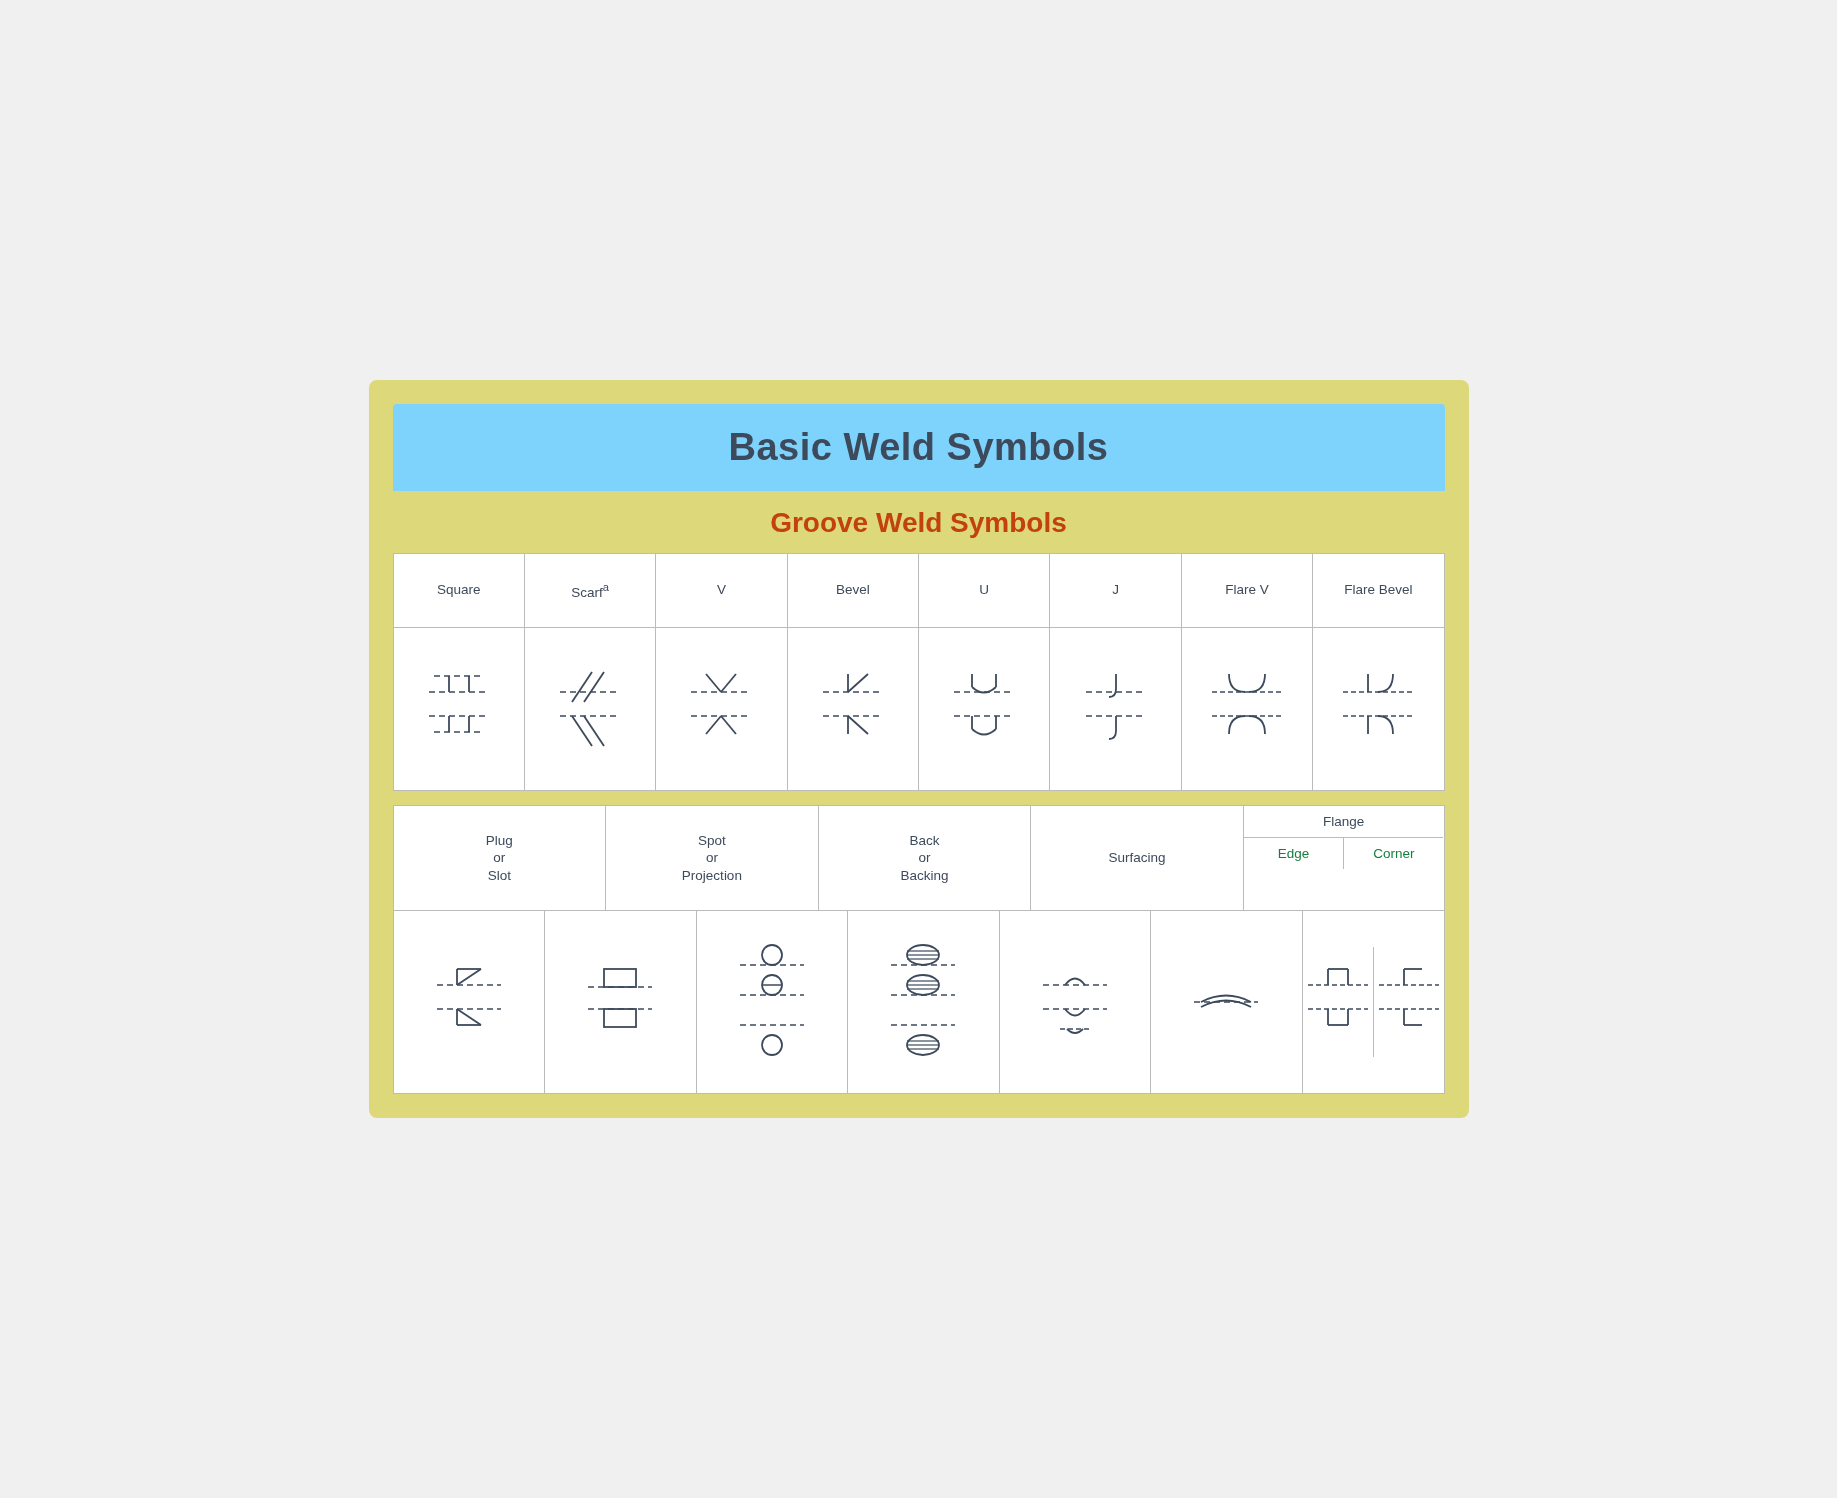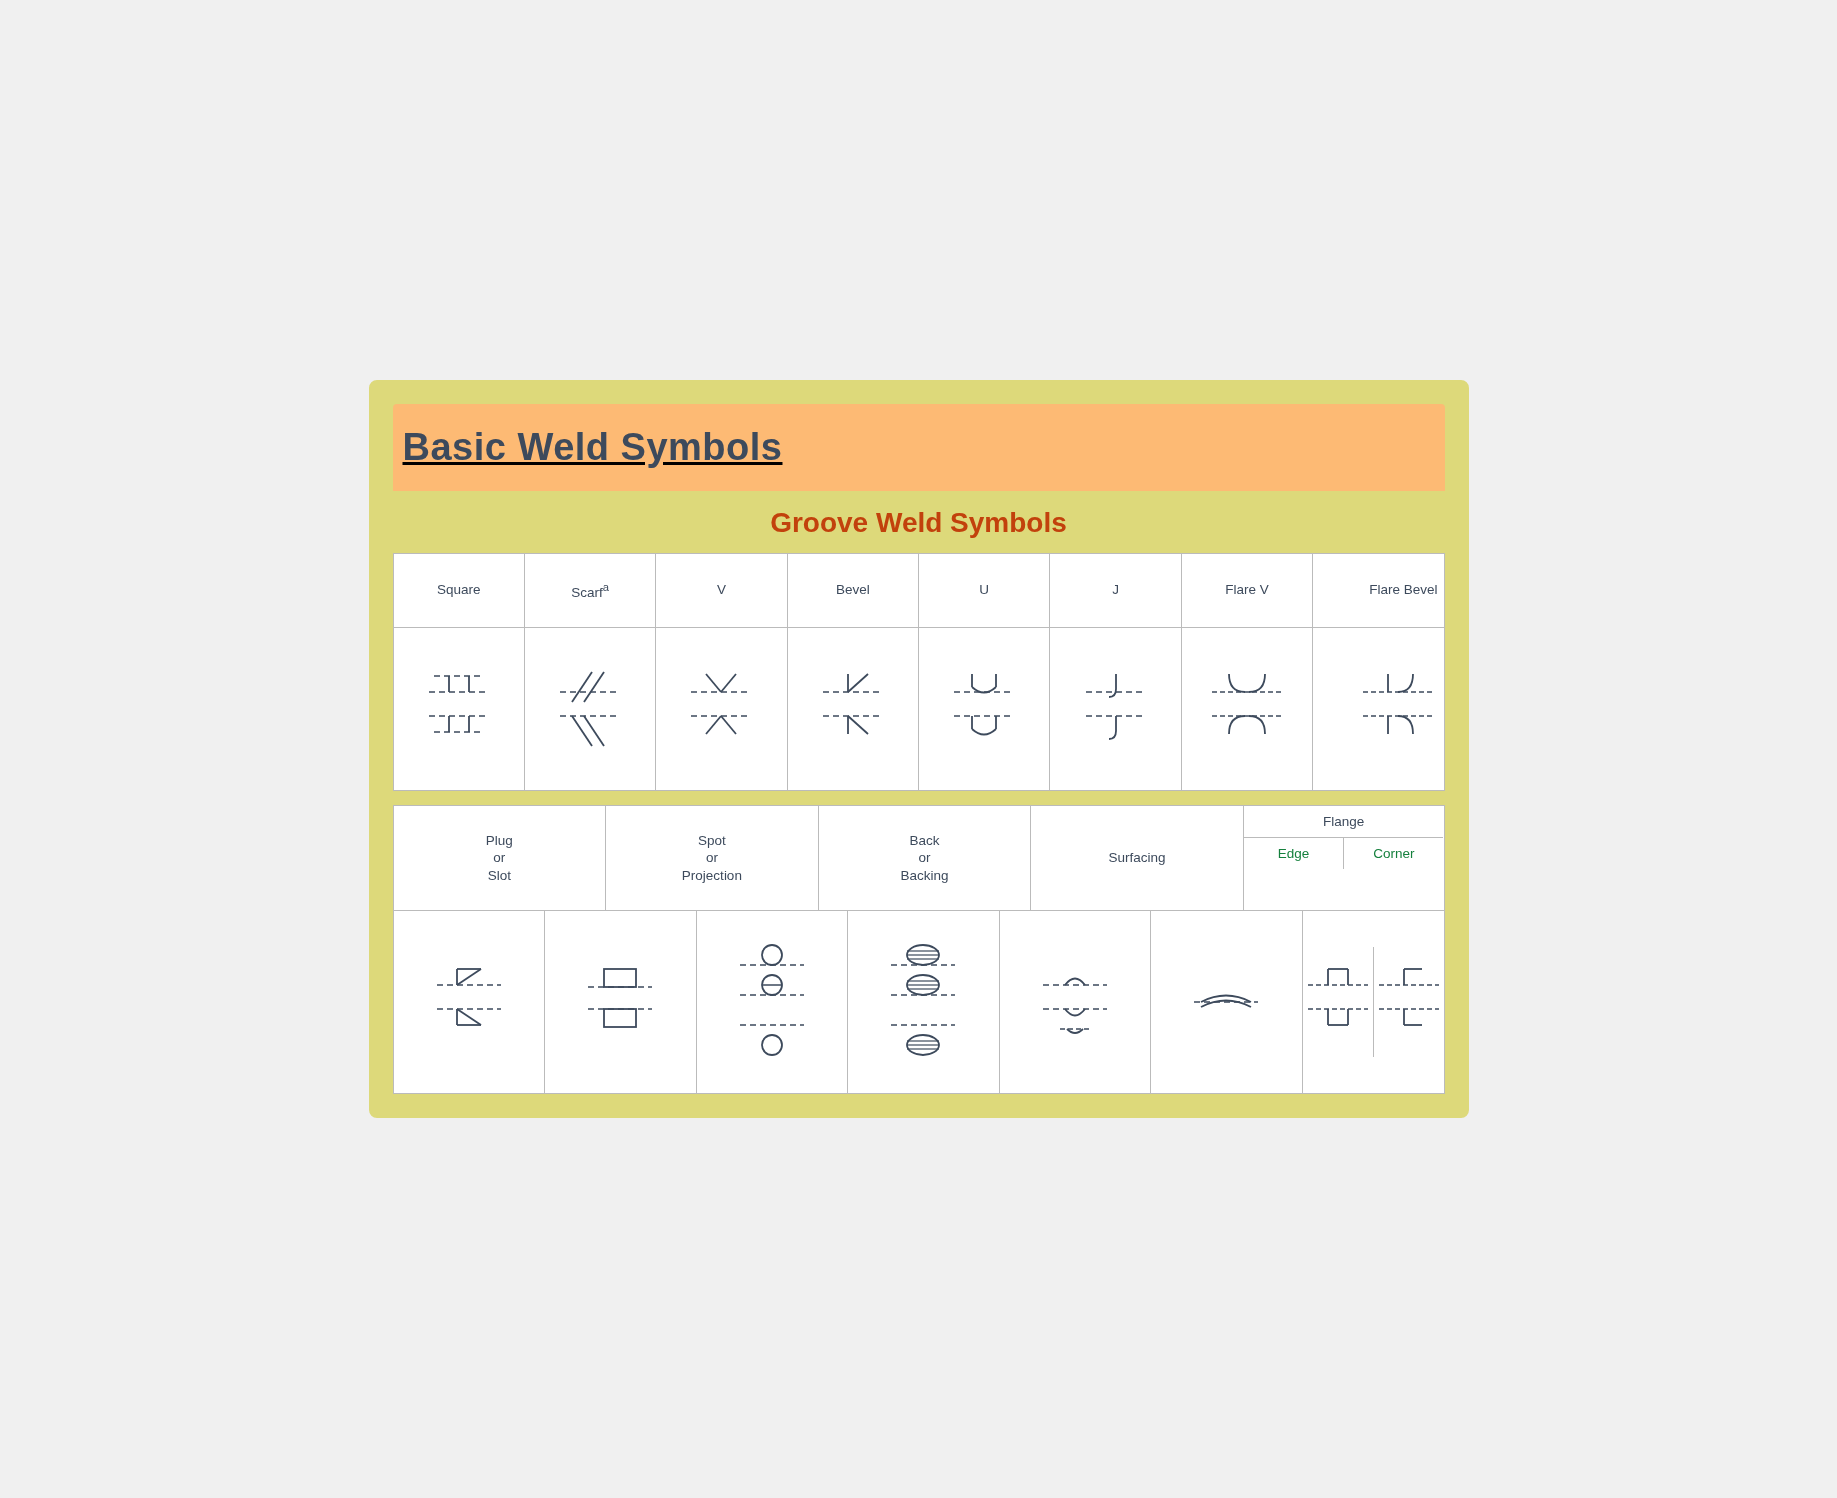--- a/index.html
+++ b/index.html
@@ -12,25 +12,25 @@
       font-family: Arial, sans-serif;
     }
     .outer-container {
       background: #ddd97a;
       border: 6px solid #ddd97a;
       border-radius: 8px;
       padding: 18px;
       width: 1100px;
     }
     .main-title-box {
-      background: #fdba74;
+      background: #7dd3fc;
+      text-align: center;
       padding: 22px 10px;
       margin-bottom: 0;
       border-radius: 4px 4px 0 0;
-      text-decoration: underline;
     }
     .main-title {
       font-size: 38px;
       font-weight: 900;
       color: #3d4a5c;
       letter-spacing: 0.5px;
     }
     .section-header {
       text-align: center;
       padding: 16px 10px 14px;
@@ -56,21 +56,20 @@
       display: flex;
       flex-direction: column;
       align-items: center;
       justify-content: center;
       padding: 26px 6px;
       min-height: 60px;
       text-align: center;
     }
     .grid-cell:last-child {
       border-right: none;
-      align-items: flex-end;
     }
     .cell-label {
       font-size: 13.5px;
       color: #3d4a5c;
       font-weight: 400;
       line-height: 1.3;
     }
     .cell-symbol {
       min-height: 110px;
       display: flex;

